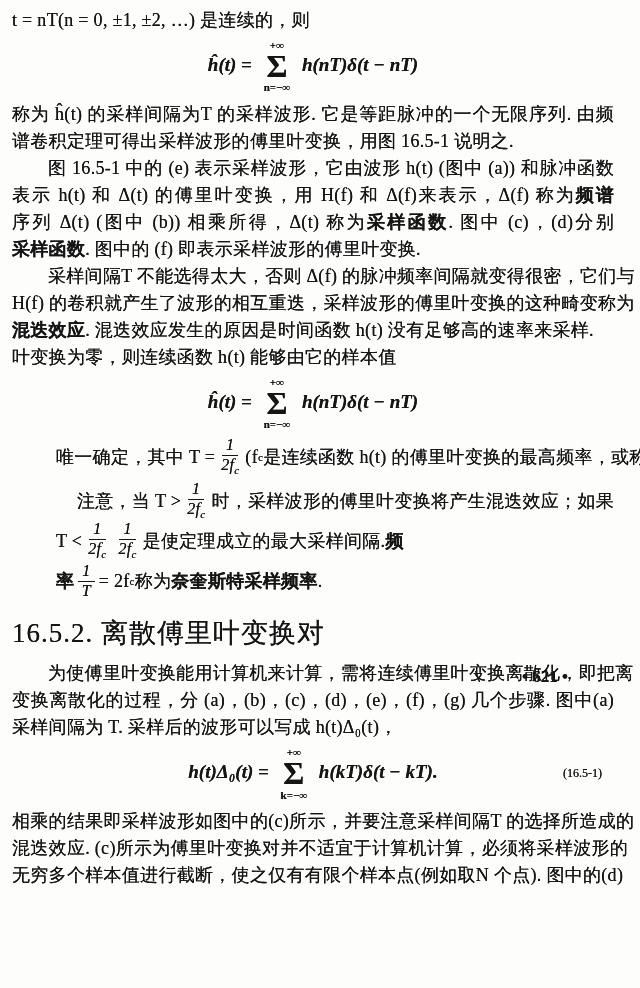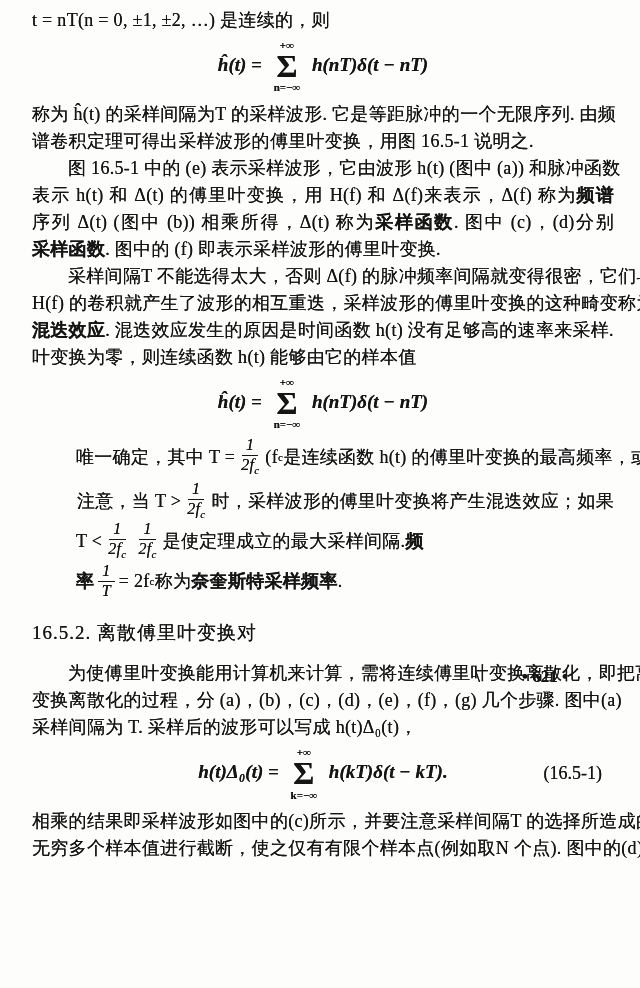--- a/index.html
+++ b/index.html
@@ -6,21 +6,21 @@
   body{
     width:640px;height:988px;
     background:#fdfdfc;
     color:#151515;
     font-family:"Liberation Serif","DejaVu Serif",serif;
     overflow:hidden;
   }
   .page{
     box-sizing:border-box;
     width:640px;height:713px;
-    padding:7px 26px 0 32px;
+    padding:7px 26px 0 12px;
     position:relative;
     text-shadow:0 0 .4px #222;
   }
   .ln{
     font-size:18px;
     line-height:27px;
     height:27px;
     text-align:justify;
     text-align-last:justify;
     letter-spacing:.3px;
@@ -66,42 +66,42 @@
     line-height:.95;
     font-style:normal;
   }
   .eqtag{
     position:absolute;
     right:12px;
     top:50%;
     transform:translateY(-50%);
     font-style:normal;
     font-weight:normal;
-    font-size:18px;
+    font-size:12px;
   }
   .frac{
     display:inline-flex;
     flex-direction:column;
     align-items:center;
     vertical-align:middle;
     font-style:italic;
     margin:0 4px;
     line-height:1.05;
   }
   .frac .num{
     padding:0 4px 1px 4px;
     border-bottom:1.6px solid #151515;
     font-size:16px;
   }
   .frac .den{padding:1px 2px 0 2px;font-size:16px;}
   .frac sub,.fsub{font-size:11px;font-style:italic;}
   sub{font-size:11px;}
   .mi{font-style:italic;}
   h2{
-    font-size:19px;
+    font-size:27px;
     font-weight:normal;
     letter-spacing:1px;
     margin:17px 0 12px 0;
     line-height:30px;
   }
   .footer{
     position:absolute;
     right:72px;
     bottom:26px;
     display:flex;
@@ -212,20 +212,21 @@
     <span class="sum">
       <span class="lim">+∞</span>
       <span class="sg">Σ</span>
       <span class="lim">k=−∞</span>
     </span>
     <span>h(kT)δ(t − kT).</span>
     <span class="eqtag">(16.5-1)</span>
   </div>
 
   <div class="ln"><span>相乘的结果即采样波形如图中的(c)所示，并要注意采样间隔T 的选择所造成的</span></div>
+  <div class="ln"><span>混迭效应. (c)所示为傅里叶变换对并不适宜于计算机计算，必须将采样波形的</span></div>
   <div class="ln"><span>无穷多个样本值进行截断，使之仅有有限个样本点(例如取N 个点). 图中的(d)</span></div>
 
   <div class="footer">
     <span>\</span>
     <span>• 621 •</span>
   </div>
 
 </div>
 
 </body></html>

